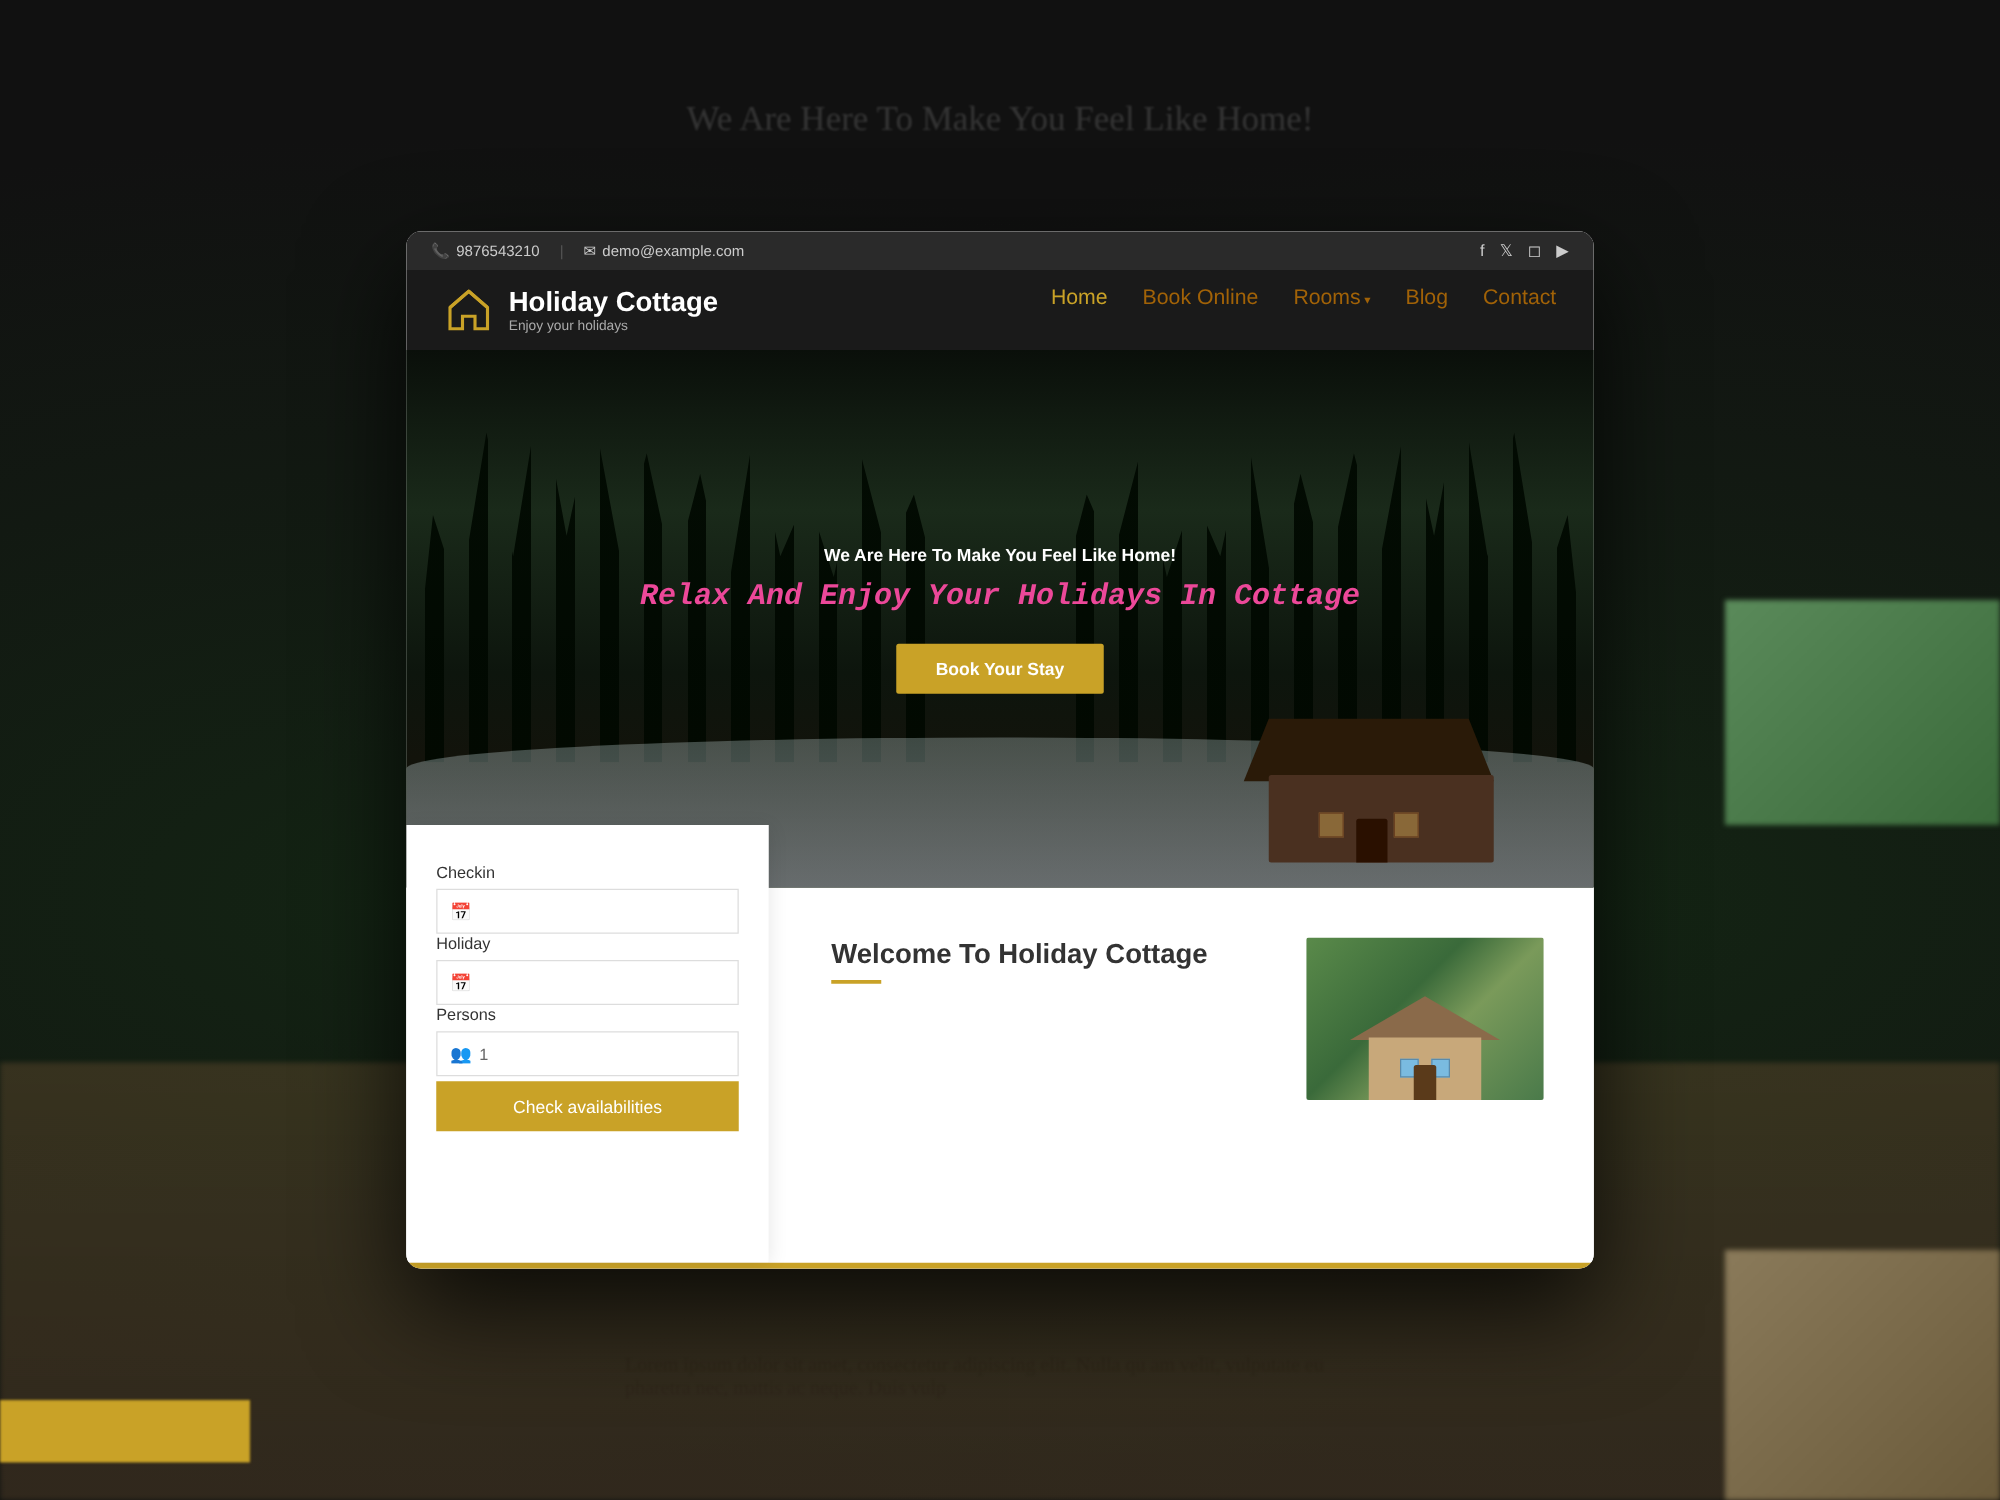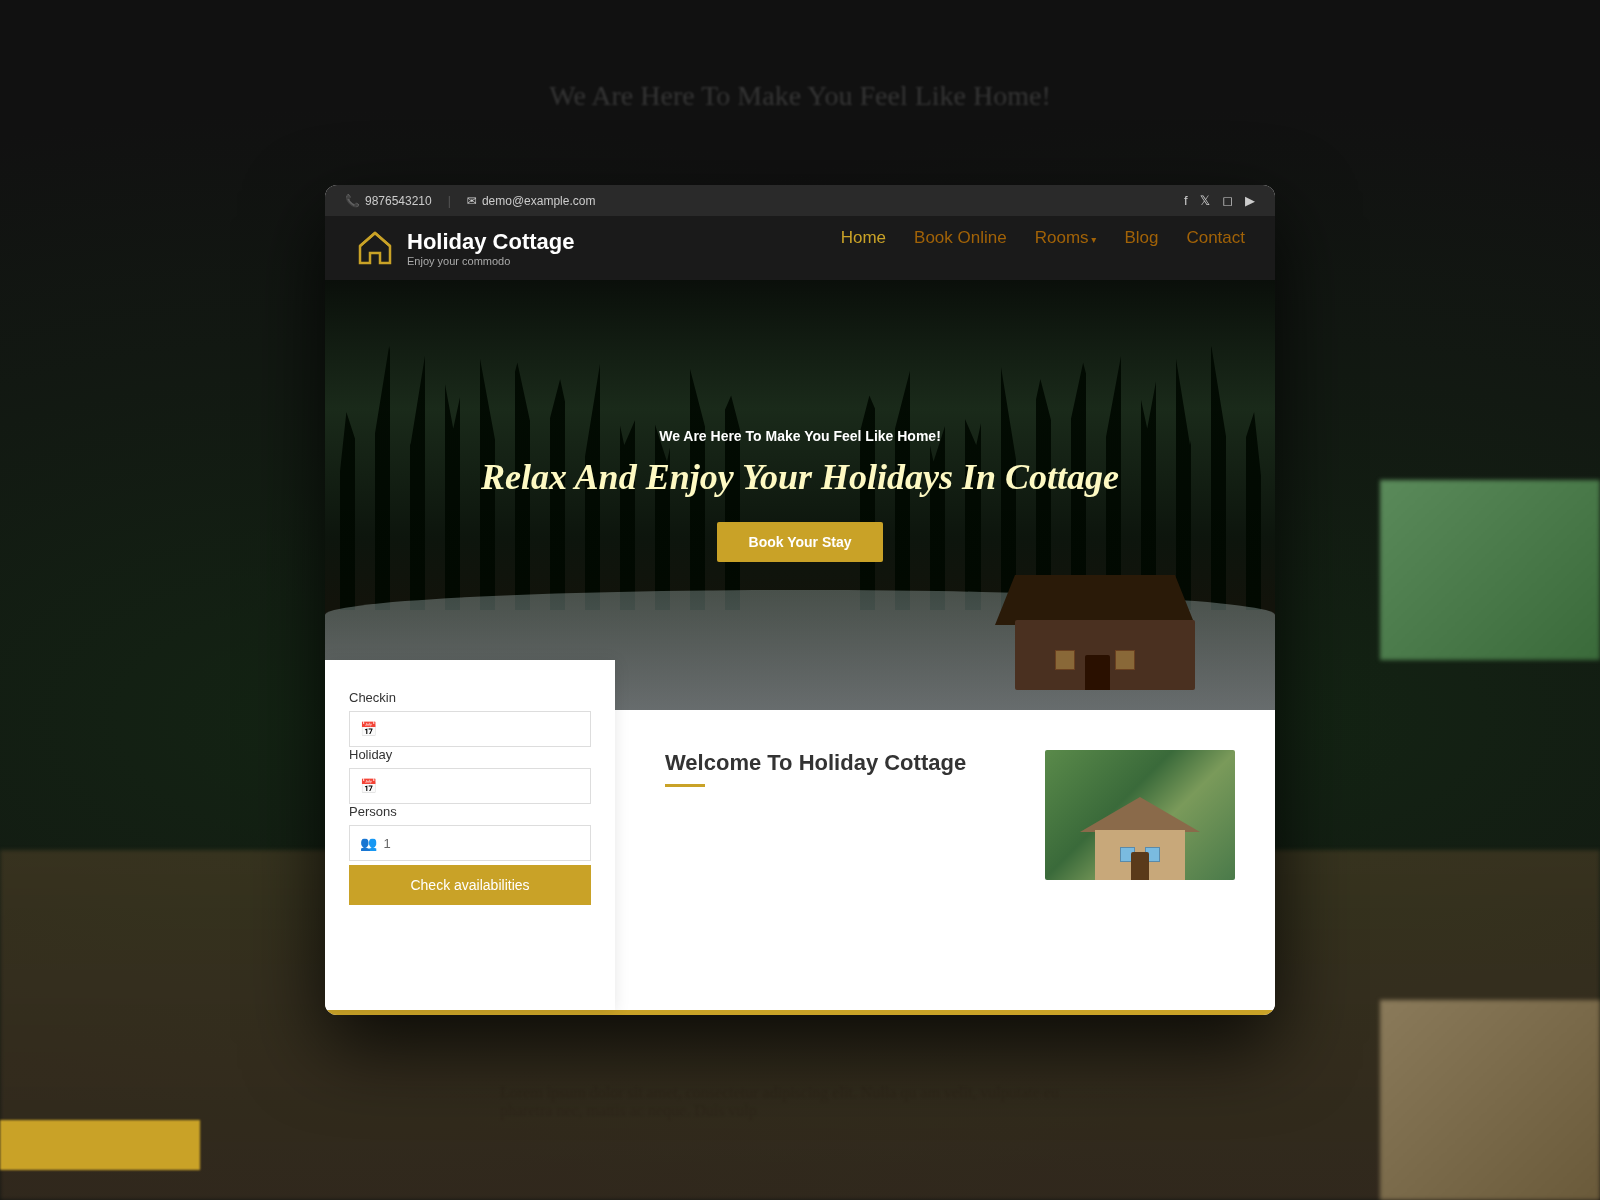--- a/index.html
+++ b/index.html
@@ -305,24 +305,24 @@
       padding: 0 40px;
     }
     .hero-subtitle {
       color: #fff;
       font-size: 14px;
       font-family: Arial, sans-serif;
       font-weight: bold;
       margin-bottom: 12px;
     }
     .hero-title {
-      color: #fef9c3;
-      font-size: 36px;
+      color: #ec4899;
+      font-size: 24px;
       font-style: italic;
-      font-family: Liberation Serif, serif;
+      font-family: Liberation Mono, monospace;
       margin-bottom: 24px;
     }
     .hero-btn {
       background: #c9a227;
       color: #fff;
       border: none;
       padding: 12px 32px;
       font-size: 14px;
       font-family: Arial, sans-serif;
       font-weight: bold;
@@ -532,21 +532,21 @@
 
   <div class="navbar">
     <div class="logo-area">
       <svg class="logo-icon" viewBox="0 0 40 40" fill="none">
         <path d="M20 5 L35 18 L35 35 L25 35 L25 25 L15 25 L15 35 L5 35 L5 18 Z" stroke="#c9a227" stroke-width="2.5" fill="none"></path>
         <path d="M20 5 L35 18" stroke="#c9a227" stroke-width="2.5"></path>
         <path d="M20 5 L5 18" stroke="#c9a227" stroke-width="2.5"></path>
       </svg>
       <div class="logo-text-area">
         <span class="logo-name">Holiday Cottage</span>
-        <span class="logo-tagline">Enjoy your commodo</span>
+        <span class="logo-tagline">Enjoy your holidays</span>
       </div>
     </div>
     <nav class="nav-links">
       <a class="nav-link active">Home</a>
       <a class="nav-link">Book Online</a>
       <a class="nav-link has-dropdown">Rooms</a>
       <a class="nav-link">Blog</a>
       <a class="nav-link">Contact</a>
     </nav>
   </div>

